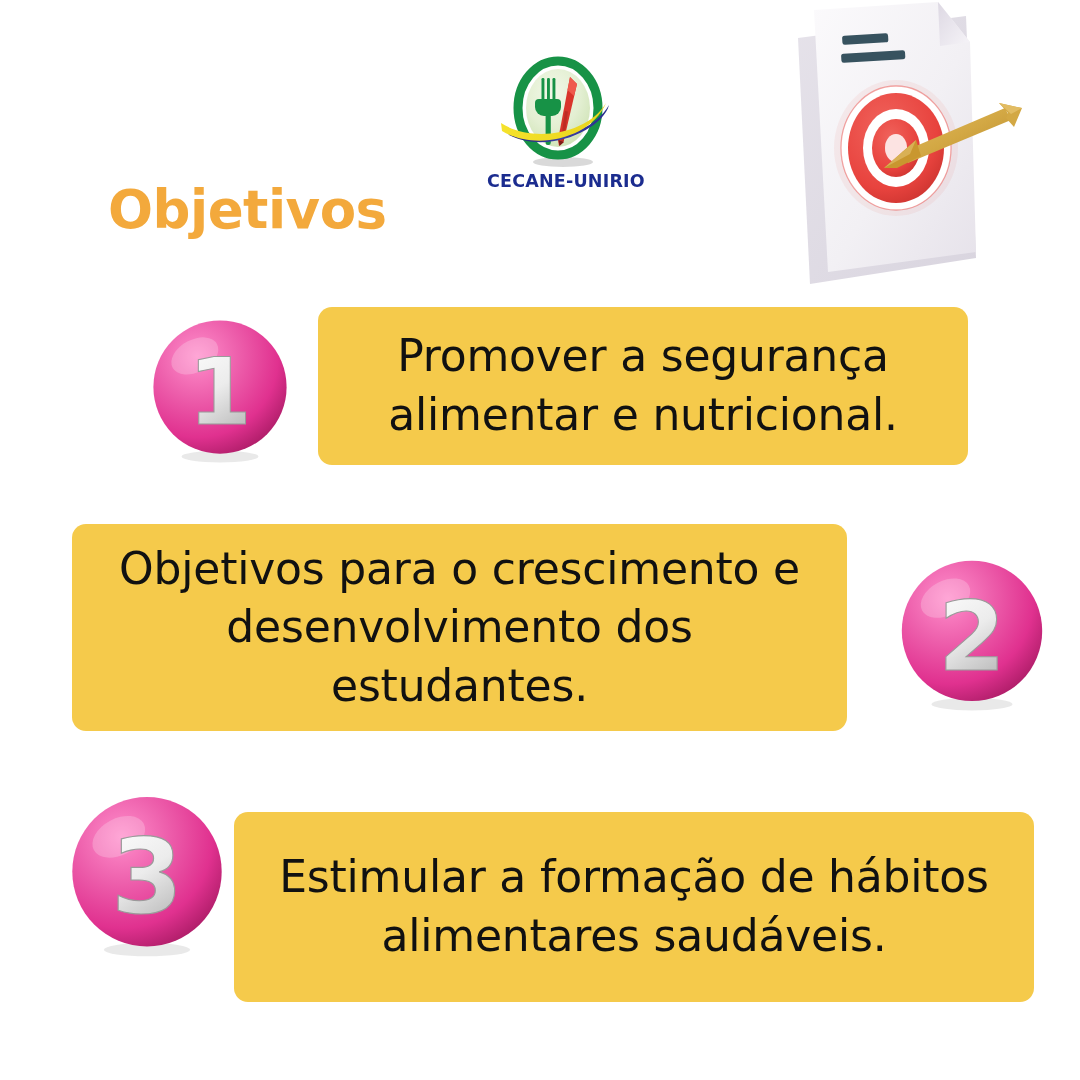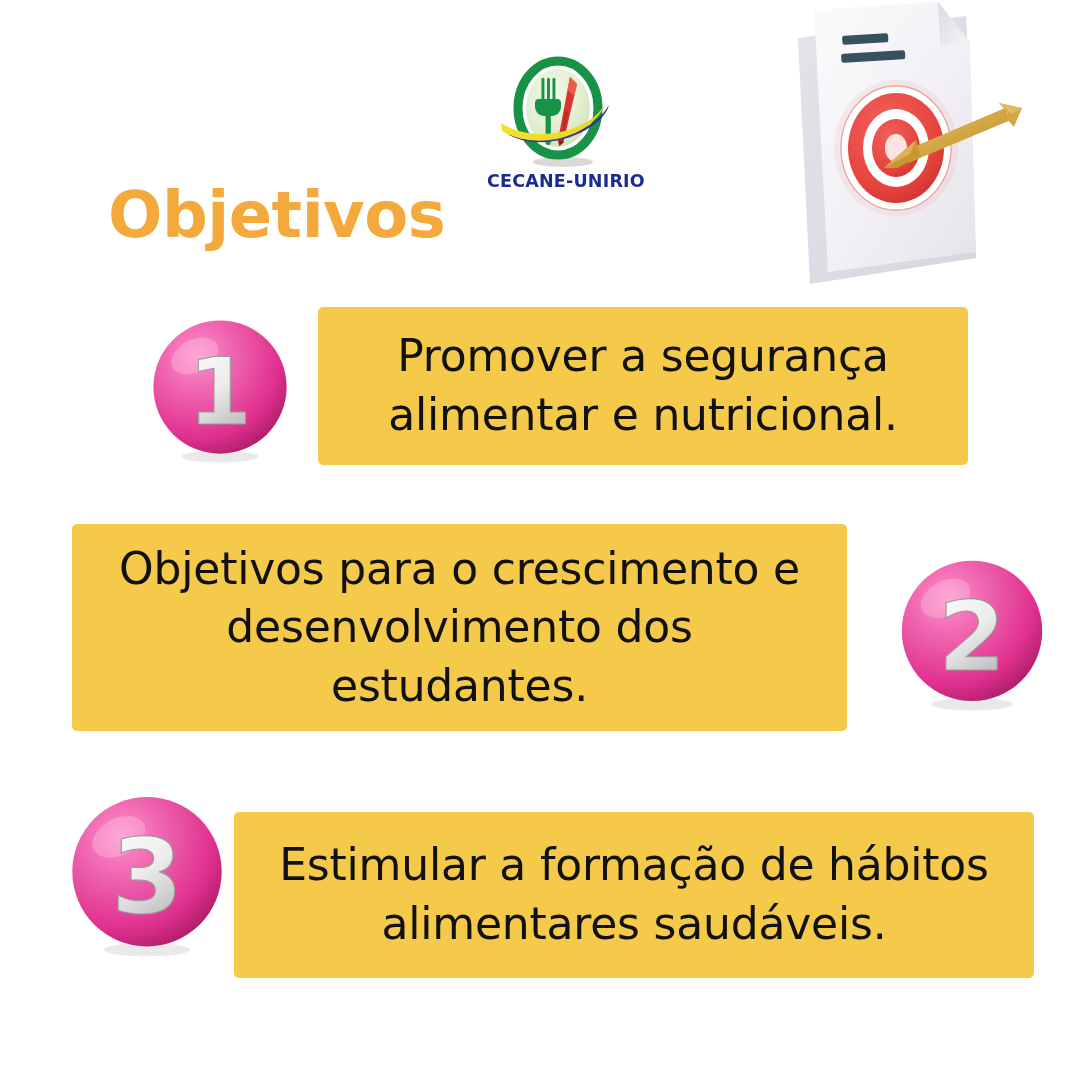--- a/index.html
+++ b/index.html
@@ -36,21 +36,21 @@
     color:#1b2c8f;
     white-space:nowrap;
   }
 
   
   #page-title {
     position:absolute;
     left:108px; top:183px;
     font-family:"DejaVu Sans", sans-serif;
     font-weight:bold;
-    font-size:64px;
+    font-size:53px;
     line-height:1.0;
     color:#f3a93c;
     letter-spacing:-0.5px;
     white-space:nowrap;
     text-align:center;
   }
 
   
   #target-illustration {
     position:absolute;
@@ -58,21 +58,21 @@
     width:300px; height:300px;
   }
   #target-illustration svg { display:block; width:300px; height:300px; }
 
   
   .objective-row { position:absolute; }
 
   .pill {
     position:absolute;
     background:#f5ca4b;
-    border-radius:5px;
+    border-radius:14px;
     display:flex;
     align-items:center;
     justify-content:center;
     padding:14px 26px;
   }
   .pill-text {
     font-family:"DejaVu Sans", sans-serif;
     font-weight:normal;
     font-size:44px;
     line-height:1.33;
@@ -93,21 +93,21 @@
   #row-1 { left:0; top:0; width:1080px; height:1080px; pointer-events:none; }
   #badge-1 { left:146px; top:316px; width:148px; height:148px; pointer-events:auto; }
   #pill-1  { left:318px; top:307px; width:650px; height:158px; pointer-events:auto; }
 
   
   #badge-2 { left:894px; top:556px; width:156px; height:156px; }
   #pill-2  { left:72px;  top:524px; width:775px; height:207px; }
 
   
   #badge-3 { left:64px;  top:792px; width:166px; height:166px; }
-  #pill-3  { left:234px; top:812px; width:800px; height:166px; }
+  #pill-3  { left:234px; top:812px; width:800px; height:190px; }
 </style>
 </head>
 <body>
 
 <div id="slide" style="background: rgb(255, 255, 255);">
 
   <div id="logo-block">
     <div id="logo-mark">
       <svg viewBox="0 0 150 118" xmlns="http://www.w3.org/2000/svg">
         <defs>

